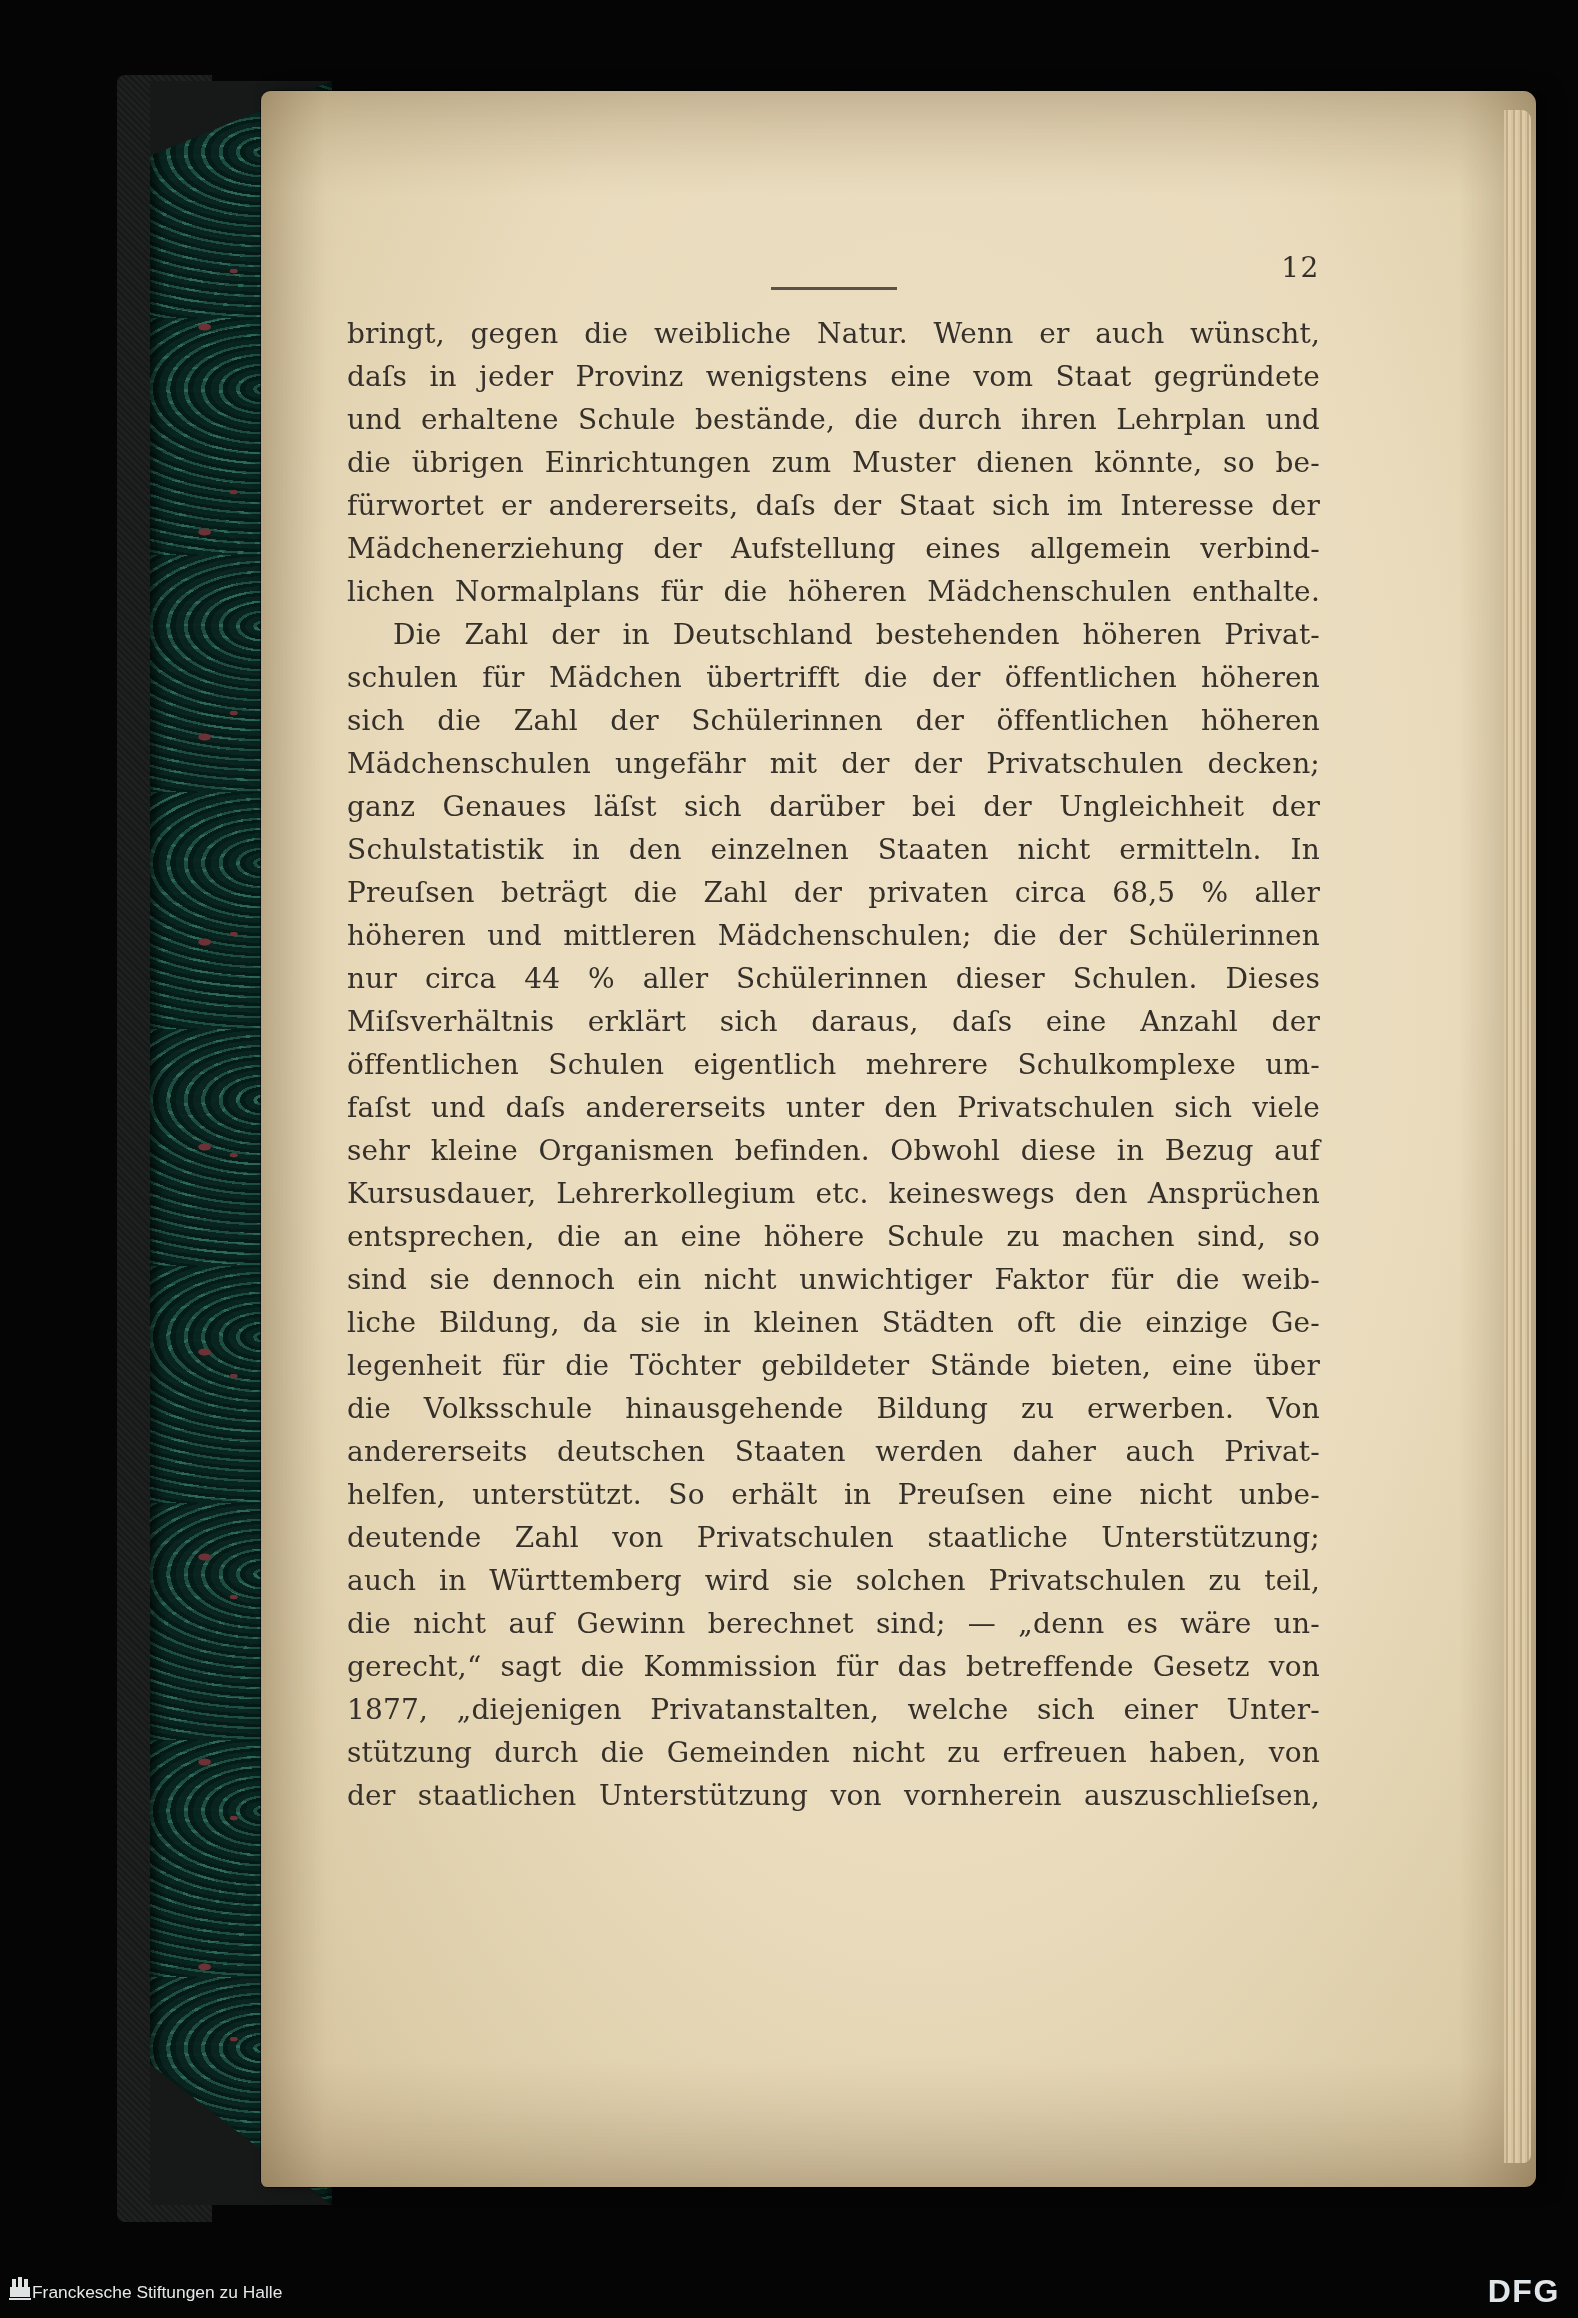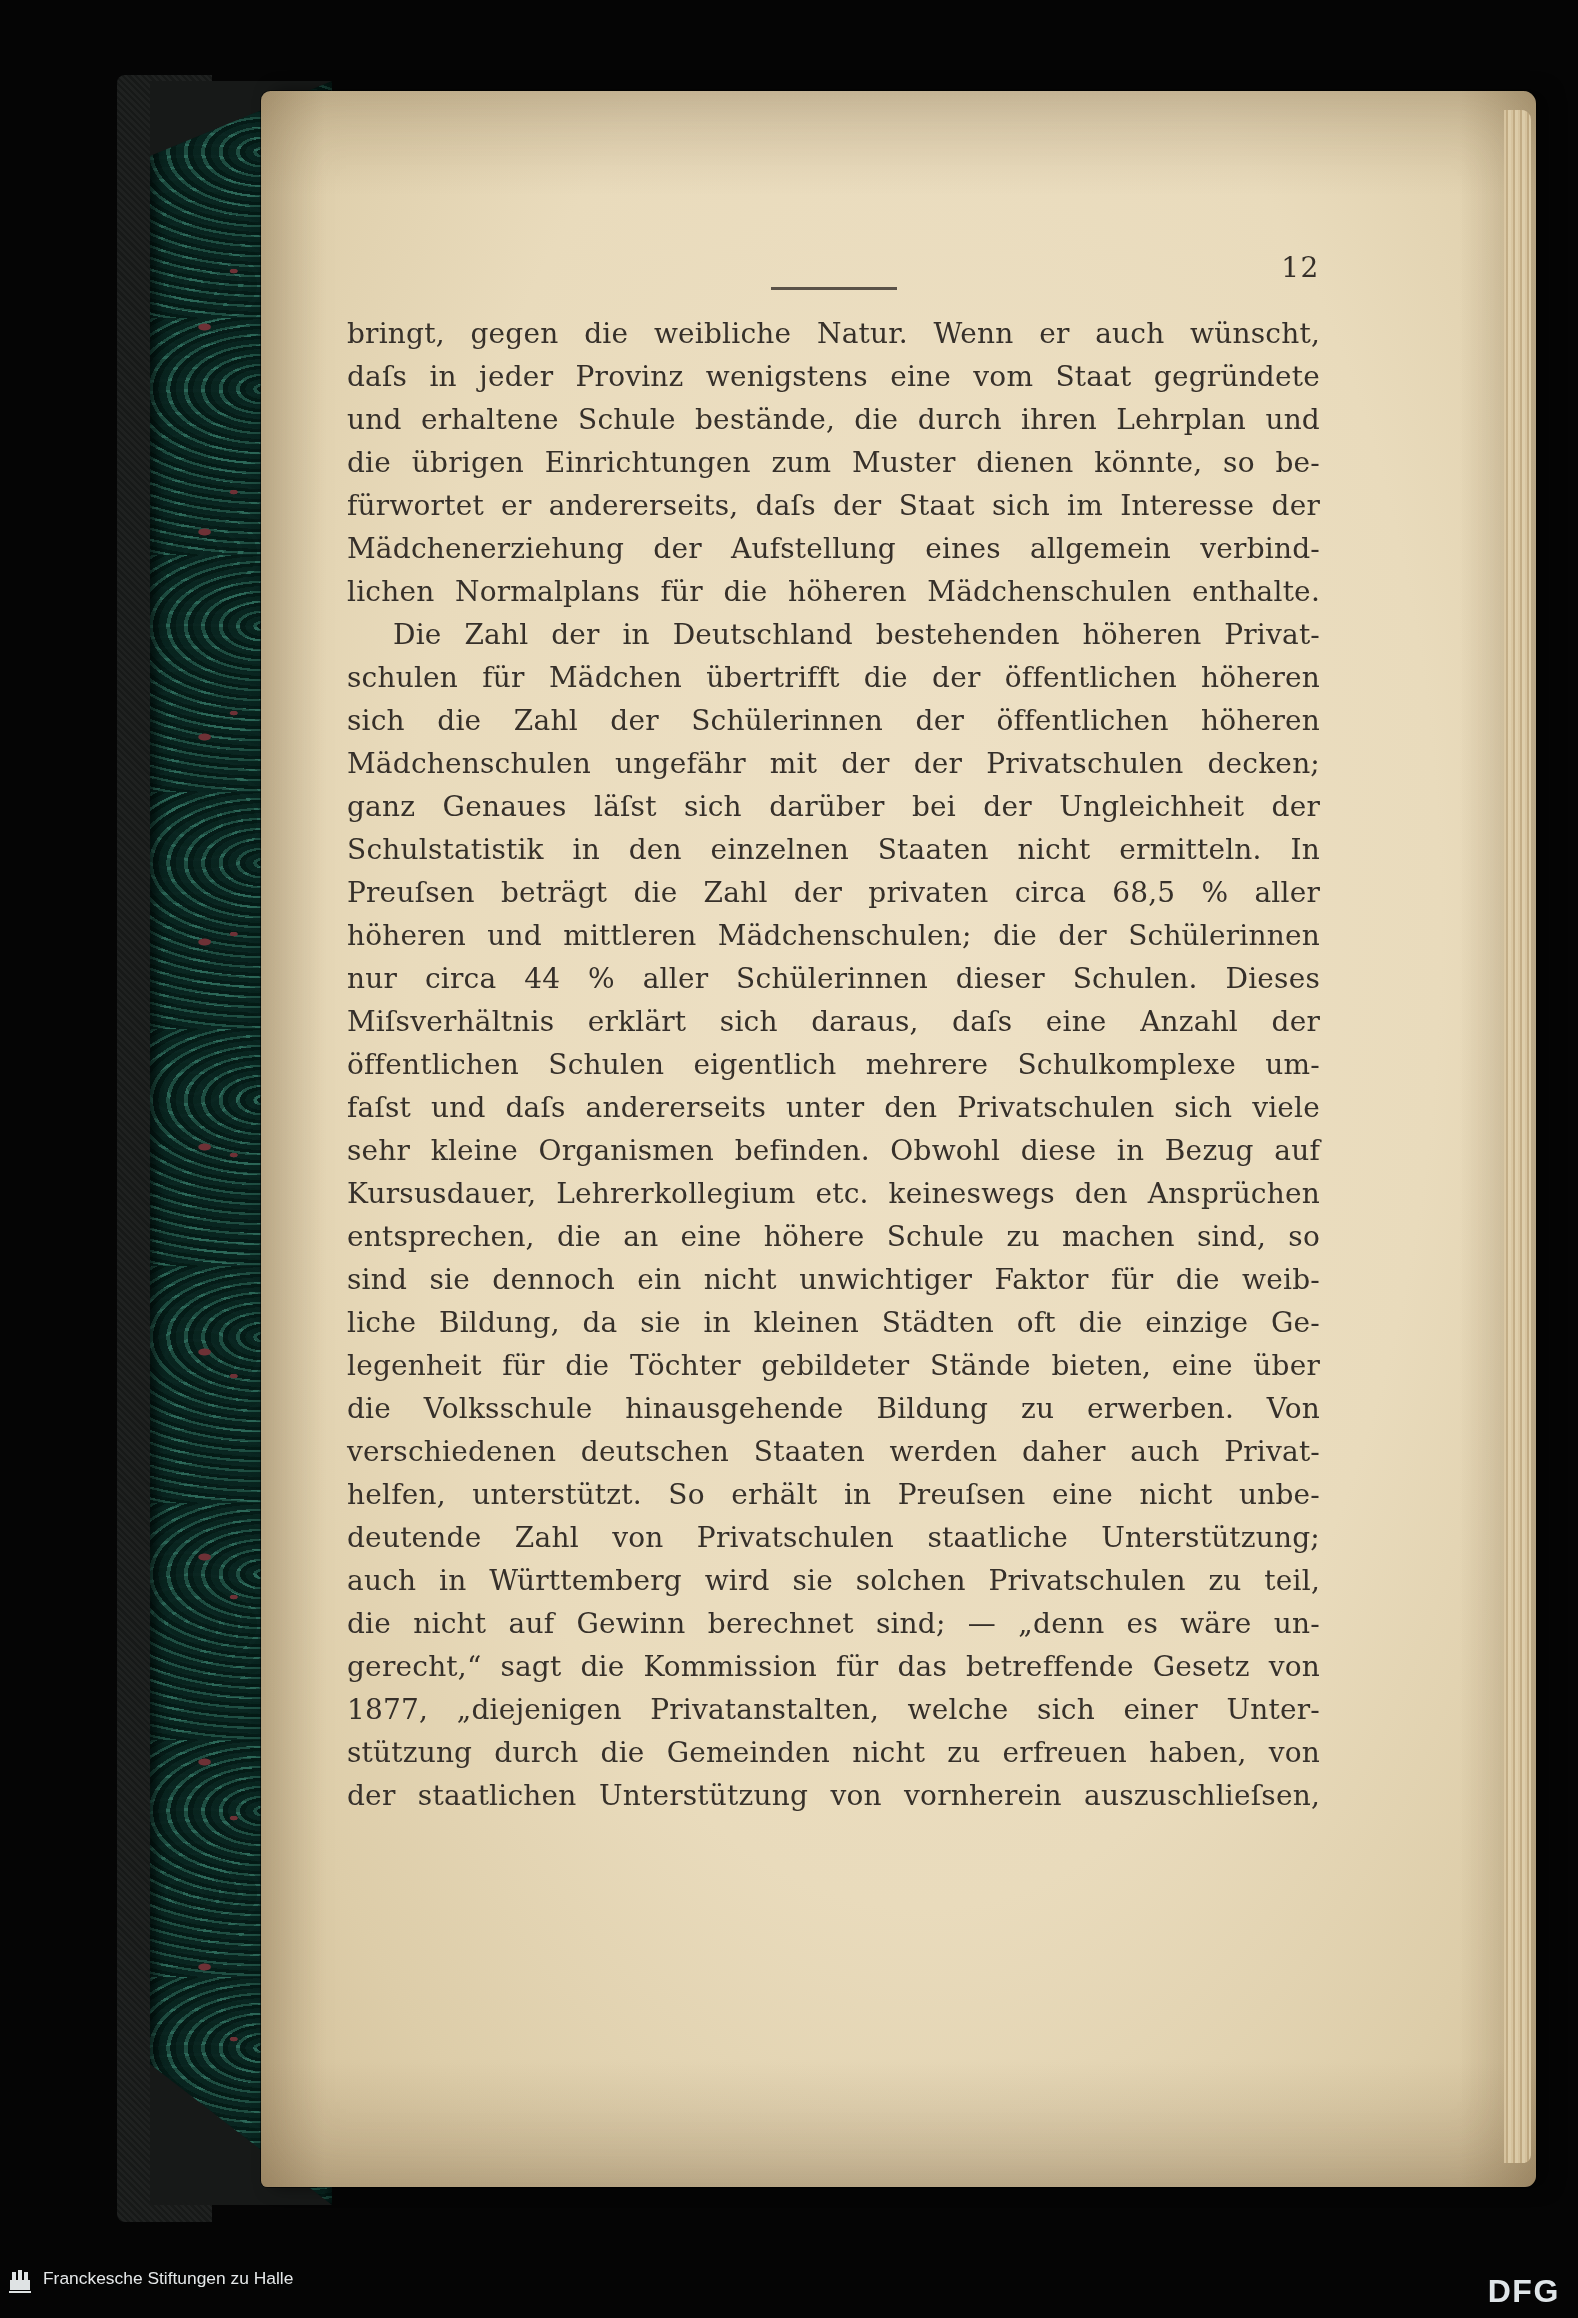--- a/index.html
+++ b/index.html
@@ -77,21 +77,21 @@
     height:43px;line-height:43px;
     text-align:justify;text-align-last:justify;
     white-space:normal;overflow:visible;
   }
   .line.indent{padding-left:46px;}
   
   .footer{
     position:absolute;left:0;bottom:0;width:1579px;height:51px;
   }
   .attribution{
-    position:absolute;left:8px;bottom:23px;display:flex;align-items:flex-start;gap:11px;
+    position:absolute;left:8px;bottom:16px;display:flex;align-items:flex-end;
   }
   .attr-icon{display:block;}
   .attr-label{
     font-family:"Liberation Sans",sans-serif;font-size:17.4px;color:var(--footer_text);
   }
   .dfg{
     position:absolute;right:19px;bottom:9.5px;
     font-family:"Liberation Sans",sans-serif;font-weight:bold;font-size:32px;
     letter-spacing:1.6px;color:var(--dfg_color);
   }
@@ -134,21 +134,21 @@
         <div class="line">Miſsverhältnis erklärt sich daraus, daſs eine Anzahl der</div>
         <div class="line">öffentlichen Schulen eigentlich mehrere Schulkomplexe um-</div>
         <div class="line">faſst und daſs andererseits unter den Privatschulen sich viele</div>
         <div class="line">sehr kleine Organismen befinden. Obwohl diese in Bezug auf</div>
         <div class="line">Kursusdauer, Lehrerkollegium etc. keineswegs den Ansprüchen</div>
         <div class="line">entsprechen, die an eine höhere Schule zu machen sind, so</div>
         <div class="line">sind sie dennoch ein nicht unwichtiger Faktor für die weib-</div>
         <div class="line">liche Bildung, da sie in kleinen Städten oft die einzige Ge-</div>
         <div class="line">legenheit für die Töchter gebildeter Stände bieten, eine über</div>
         <div class="line">die Volksschule hinausgehende Bildung zu erwerben. Von</div>
-        <div class="line">verschiedenen deutschen Staaten werden daher auch Privat-</div>
+        <div class="line">andererseits deutschen Staaten werden daher auch Privat-</div>
         <div class="line">helfen, unterstützt. So erhält in Preuſsen eine nicht unbe-</div>
         <div class="line">deutende Zahl von Privatschulen staatliche Unterstützung;</div>
         <div class="line">auch in Württemberg wird sie solchen Privatschulen zu teil,</div>
         <div class="line">die nicht auf Gewinn berechnet sind; — „denn es wäre un-</div>
         <div class="line">gerecht,“ sagt die Kommission für das betreffende Gesetz von</div>
         <div class="line">1877, „diejenigen Privatanstalten, welche sich einer Unter-</div>
         <div class="line">stützung durch die Gemeinden nicht zu erfreuen haben, von</div>
         <div class="line">der staatlichen Unterstützung von vornherein auszuschlieſsen,</div>
       </div>
   </div>

